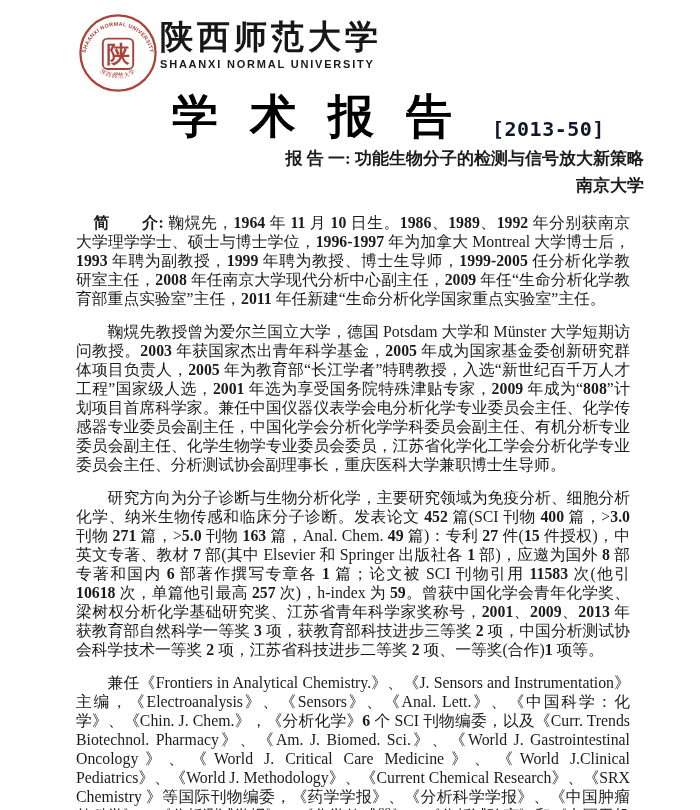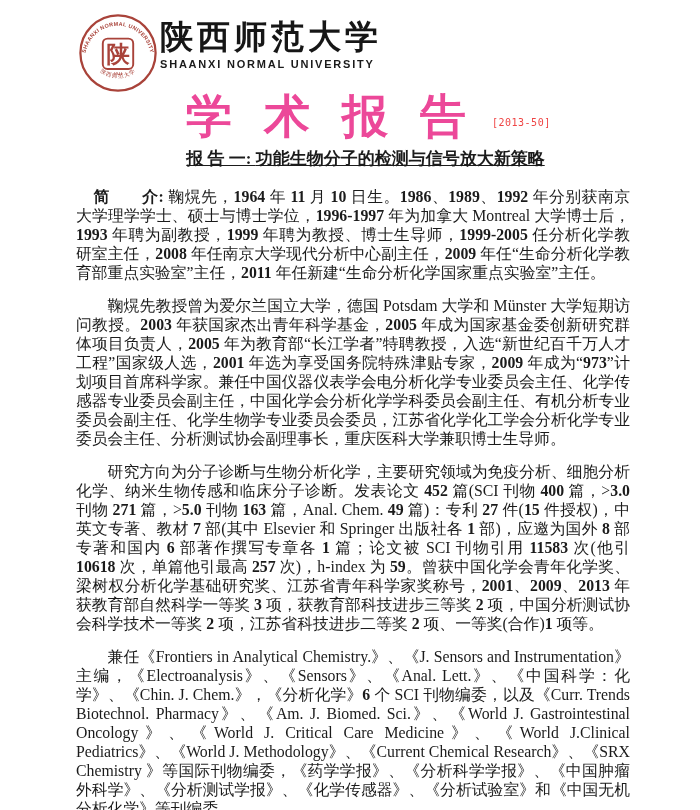--- a/index.html
+++ b/index.html
@@ -18,39 +18,40 @@
     font-family:"DejaVu Serif","Liberation Serif",serif;
   }
   .univ-en {
     margin-top:2px; font-size:11px; font-weight:bold; letter-spacing:1.8px;
     color:#1a1a1a; white-space:nowrap;
     font-family:"Liberation Sans","DejaVu Sans",sans-serif;
   }
 
   
   .doc-title {
-    position:absolute; left:186px; top:86px; font-size:46px; font-weight:bold;
-    letter-spacing:4px; word-spacing:8px; white-space:nowrap; color:#ec4899;
+    position:absolute; left:172px; top:86px; font-size:46px; font-weight:bold;
+    letter-spacing:4px; word-spacing:8px; white-space:nowrap; color:#000000;
     font-family:"DejaVu Serif","Liberation Serif",serif;
   }
   .doc-no {
-    position:absolute; left:492px; top:117px; font-size:10px; color:#ef4444;
+    position:absolute; left:492px; top:117px; font-size:20px; color:#0f172a;
     font-family:"DejaVu Sans Mono","Liberation Mono",monospace;
     letter-spacing:0.5px;
+    font-weight:bold;
   }
 
   
   .content {
     position:absolute; left:62px; top:146px; width:582px;
     font-size:15.8px; line-height:19px; text-align:justify;
     color:#1b1b1b;
   }
   .meta {
     margin:0 0 0 25px; font-size:17px; font-weight:bold; line-height:26.5px;
-    text-align:center; white-space:nowrap;text-decoration:underline;
+    text-align:right; white-space:nowrap;
   }
   .meta.affiliation { margin-left:93px; }
   .para { margin:14px; text-indent:2em; }
   .para.p1 { text-indent:1.1em; }
   .lbl { font-weight:bold; }
   .time-line {
     margin:0 0 0 5px; font-size:16.5px; font-weight:bold; line-height:25px;
     text-align:left; white-space:nowrap;
   }
   b { font-weight:bold; }
@@ -80,21 +81,22 @@
   <div class="univ">
     <div class="univ-cn">陕西师范大学</div>
     <div class="univ-en">SHAANXI NORMAL UNIVERSITY</div>
   </div>
 
   <div class="doc-title">学 术 报 告</div>
   <div class="doc-no">[2013-50]</div>
 
   <div class="content">
     <p class="meta"><span class="lbl">报 告 一: </span><span>功能生物分子的检测与信号放大新策略</span></p>
+    <p class="meta affiliation">南京大学</p>
 
     <p class="para p1"><span class="lbl">简　　介: </span><span>鞠熀先，<b>1964</b> 年 <b>11</b> 月 <b>10</b> 日生。<b>1986</b>、<b>1989</b>、<b>1992</b> 年分别获南京大学理学学士、硕士与博士学位，<b>1996-1997</b> 年为加拿大 Montreal 大学博士后，<b>1993</b> 年聘为副教授，<b>1999</b> 年聘为教授、博士生导师，<b>1999-2005</b> 任分析化学教研室主任，<b>2008</b> 年任南京大学现代分析中心副主任，<b>2009</b> 年任“生命分析化学教育部重点实验室”主任，<b>2011</b> 年任新建“生命分析化学国家重点实验室”主任。</span></p>
-    <p class="para">鞠熀先教授曾为爱尔兰国立大学，德国 Potsdam 大学和 Münster 大学短期访问教授。<b>2003</b> 年获国家杰出青年科学基金，<b>2005</b> 年成为国家基金委创新研究群体项目负责人，<b>2005</b> 年为教育部“长江学者”特聘教授，入选“新世纪百千万人才工程”国家级人选，<b>2001</b> 年选为享受国务院特殊津贴专家，<b>2009</b> 年成为“<b>973</b>”计划项目首席科学家。兼任中国仪器仪表学会电分析化学专业委员会主任、化学传感器专业委员会副主任，中国化学会分析化学学科委员会副主任、有机分析专业委员会副主任、化学生物学专业委员会委员，江苏省化学化工学会分析化学专业委员会主任、分析测试协会副理事长，重庆医科大学兼职博士生导师。</p>
+    <p class="para">鞠熀先教授曾为爱尔兰国立大学，德国 Potsdam 大学和 Münster 大学短期访问教授。<b>2003</b> 年获国家杰出青年科学基金，<b>2005</b> 年成为国家基金委创新研究群体项目负责人，<b>2005</b> 年为教育部“长江学者”特聘教授，入选“新世纪百千万人才工程”国家级人选，<b>2001</b> 年选为享受国务院特殊津贴专家，<b>2009</b> 年成为“<b>808</b>”计划项目首席科学家。兼任中国仪器仪表学会电分析化学专业委员会主任、化学传感器专业委员会副主任，中国化学会分析化学学科委员会副主任、有机分析专业委员会副主任、化学生物学专业委员会委员，江苏省化学化工学会分析化学专业委员会主任、分析测试协会副理事长，重庆医科大学兼职博士生导师。</p>
     <p class="para">研究方向为分子诊断与生物分析化学，主要研究领域为免疫分析、细胞分析化学、纳米生物传感和临床分子诊断。发表论文 <b>452</b> 篇(SCI 刊物 <b>400</b> 篇，&gt;<b>3.0</b> 刊物 <b>271</b> 篇，&gt;<b>5.0</b> 刊物 <b>163</b> 篇，Anal. Chem. <b>49</b> 篇)：专利 <b>27</b> 件(<b>15</b> 件授权)，中英文专著、教材 <b>7</b> 部(其中 Elsevier 和 Springer 出版社各 <b>1</b> 部)，应邀为国外 <b>8</b> 部专著和国内 <b>6</b> 部著作撰写专章各 <b>1</b> 篇；论文被 SCI 刊物引用 <b>11583</b> 次(他引 <b>10618</b> 次，单篇他引最高 <b>257</b> 次)，h-index 为 <b>59</b>。曾获中国化学会青年化学奖、梁树权分析化学基础研究奖、江苏省青年科学家奖称号，<b>2001</b>、<b>2009</b>、<b>2013</b> 年获教育部自然科学一等奖 <b>3</b> 项，获教育部科技进步三等奖 <b>2</b> 项，中国分析测试协会科学技术一等奖 <b>2</b> 项，江苏省科技进步二等奖 <b>2</b> 项、一等奖(合作)<b>1</b> 项等。</p>
     <p class="para">兼任《Frontiers in Analytical Chemistry.》、《J. Sensors and Instrumentation》主编，《Electroanalysis》、《Sensors》、《Anal. Lett.》、《中国科学：化学》、《Chin. J. Chem.》，《分析化学》<b>6</b> 个 SCI 刊物编委，以及《Curr. Trends Biotechnol. Pharmacy》、《Am. J. Biomed. Sci.》、《World J. Gastrointestinal Oncology》、《World J. Critical Care Medicine》、《World J.Clinical Pediatrics》、《World J. Methodology》、《Current Chemical Research》、《SRX Chemistry 》等国际刊物编委，《药学学报》、《分析科学学报》、《中国肿瘤外科学》、《分析测试学报》、《化学传感器》、《分析试验室》和《中国无机分析化学》等刊编委。</p>
 
     <p class="time-line"><span class="lbl">报告时间:  </span><span>2013 年 12 月 11 日  上午 9:00</span></p>
   </div>
 </div>
 
 </body></html>

